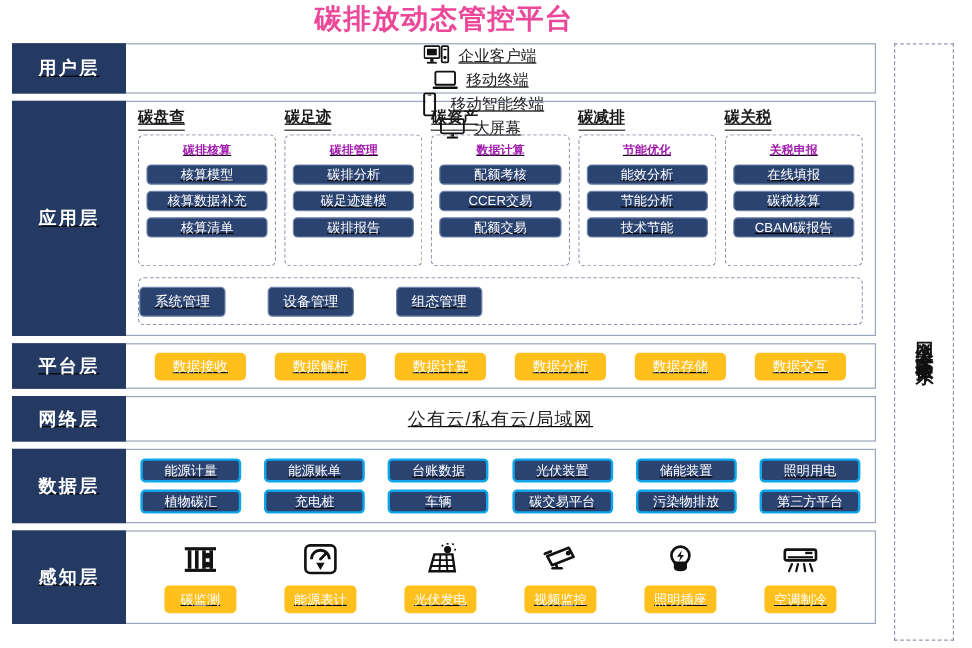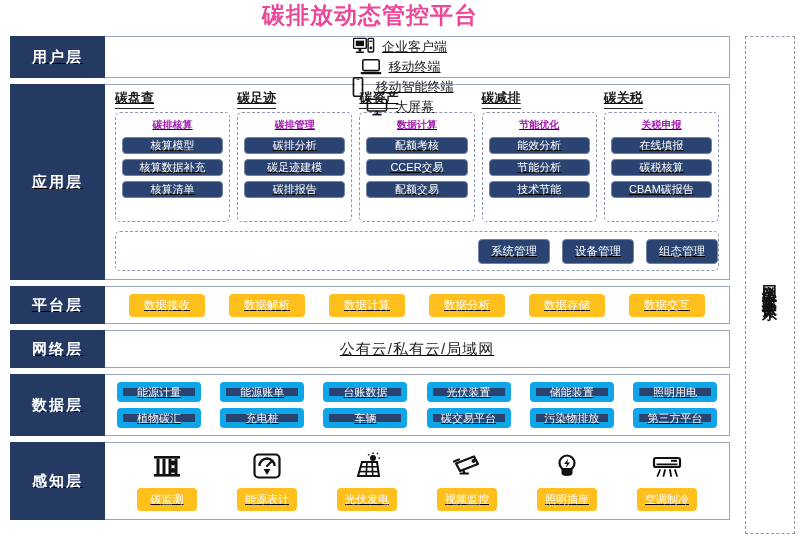--- a/index.html
+++ b/index.html
@@ -94,22 +94,22 @@
     white-space:nowrap;
     overflow:hidden;
   }
   .pill:last-child{margin-bottom:16px;}
 
   .app-mgmt{
     margin:9px 2px 0 2px;
     border:1px dashed #8e99ae;
     border-radius:5px;
     height:38px;
-    display:flex;align-items:center;justify-content:flex-end;
-    gap:12px;
+    display:flex;align-items:center;justify-content:flex-start;
+    gap:35px;
   }
   .mgmt-pill{
     background:#2B4371;
     border:1px solid #6f82a8;
     border-radius:4px;
     color:#fff;font-size:11.5px;
     padding:4px 12px;
     white-space:nowrap;
   }
 
@@ -131,21 +131,21 @@
   .row-net{height:38px;}
   .net-body{justify-content:center;}
   .net-text{font-size:15px;color:#222;letter-spacing:1px;}
 
   
   .row-data{height:62px;}
   .data-body{flex-direction:column;justify-content:center;padding:5px 12px;gap:6px;}
   .data-line{display:flex;justify-content:space-between;width:100%;}
   .bpill{
     background:#2B4371;
-    border:6px solid #0ea5e9;
+    border:2px solid #0ea5e9;
     border-radius:4px;
     color:#ffffff;font-size:11px;
     width:84px;height:20px;
     display:flex;align-items:center;justify-content:center;
     box-sizing:border-box;
     white-space:nowrap;
   }
 
   
   .row-sense{height:78px;}

